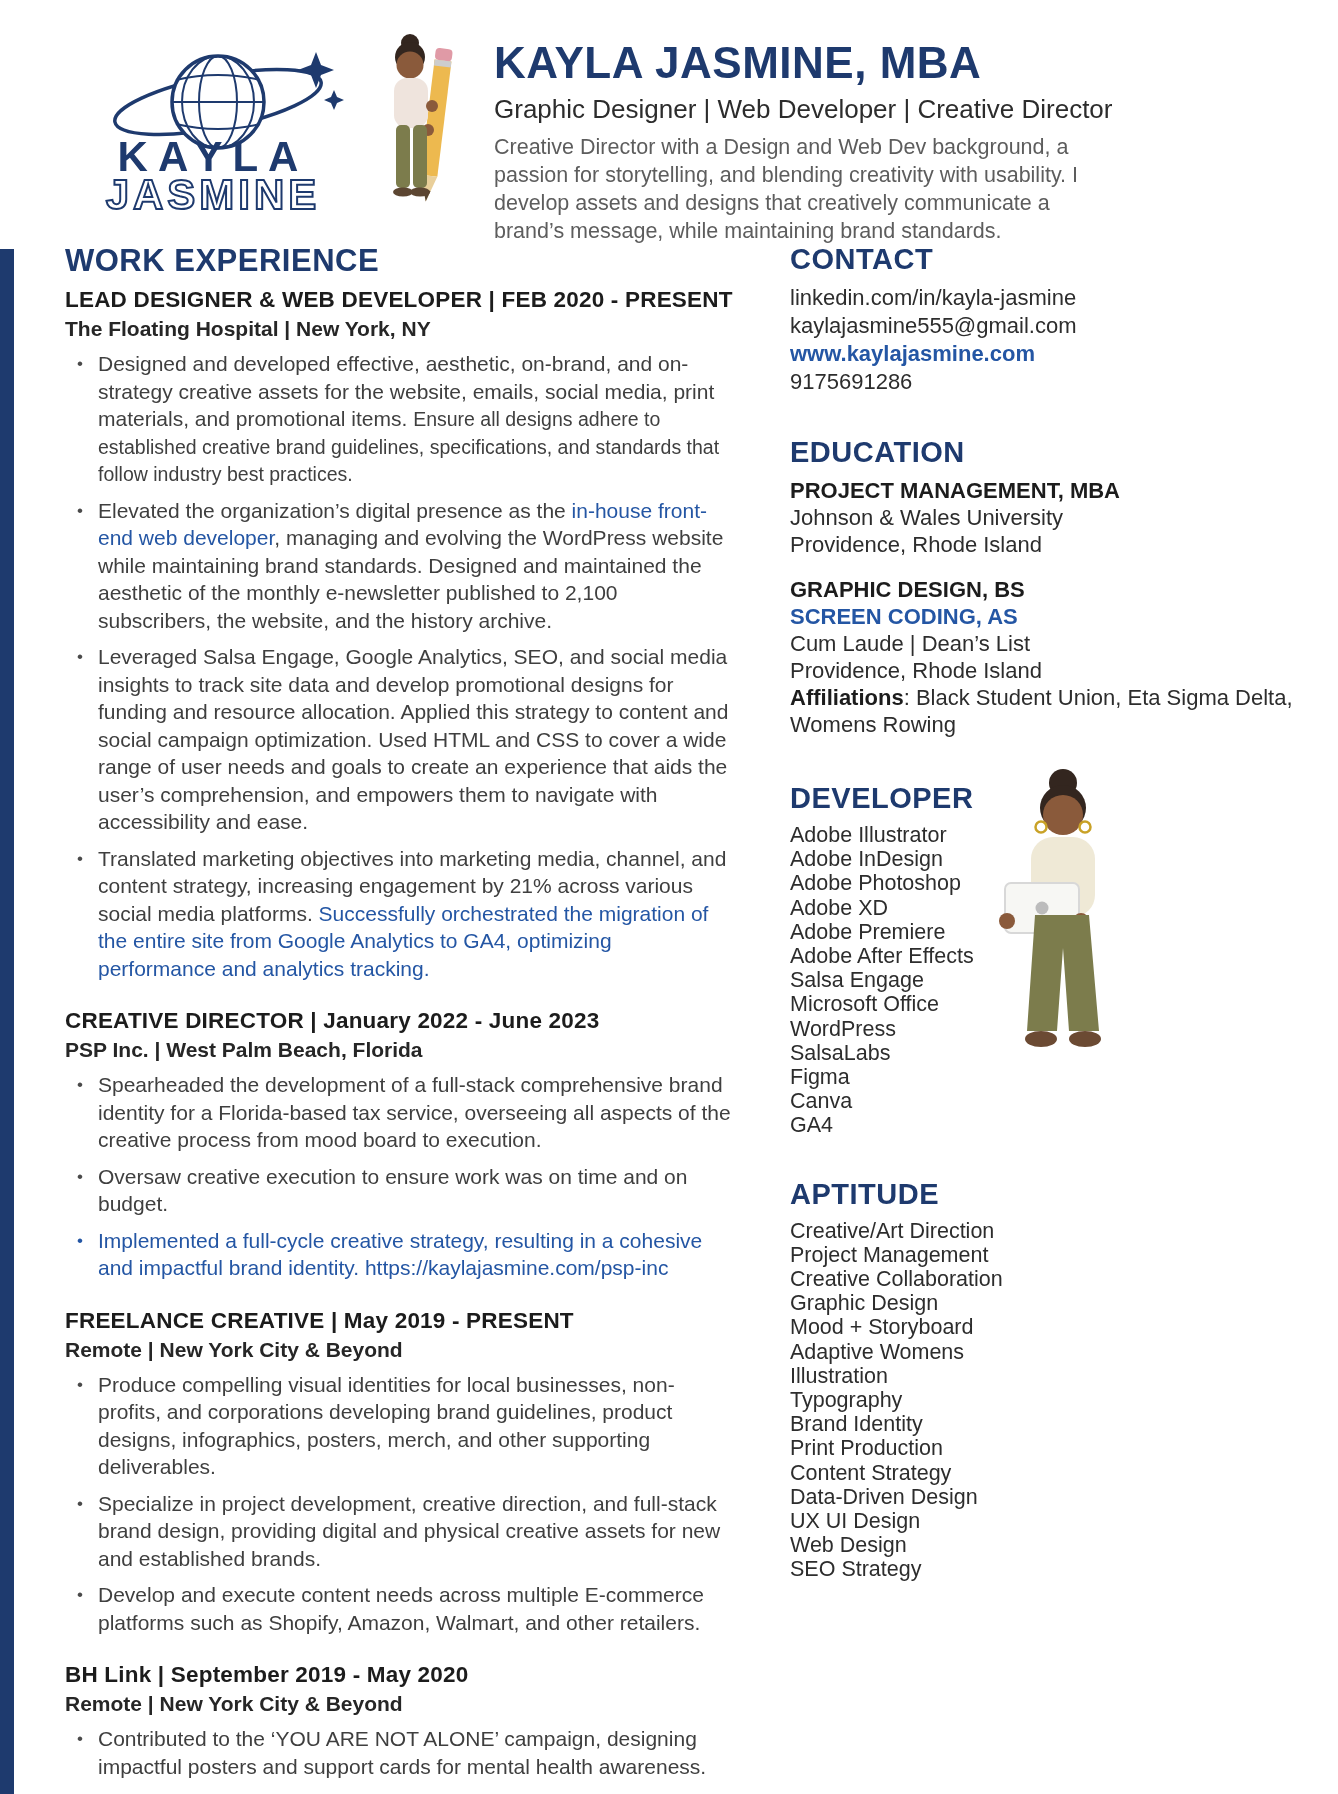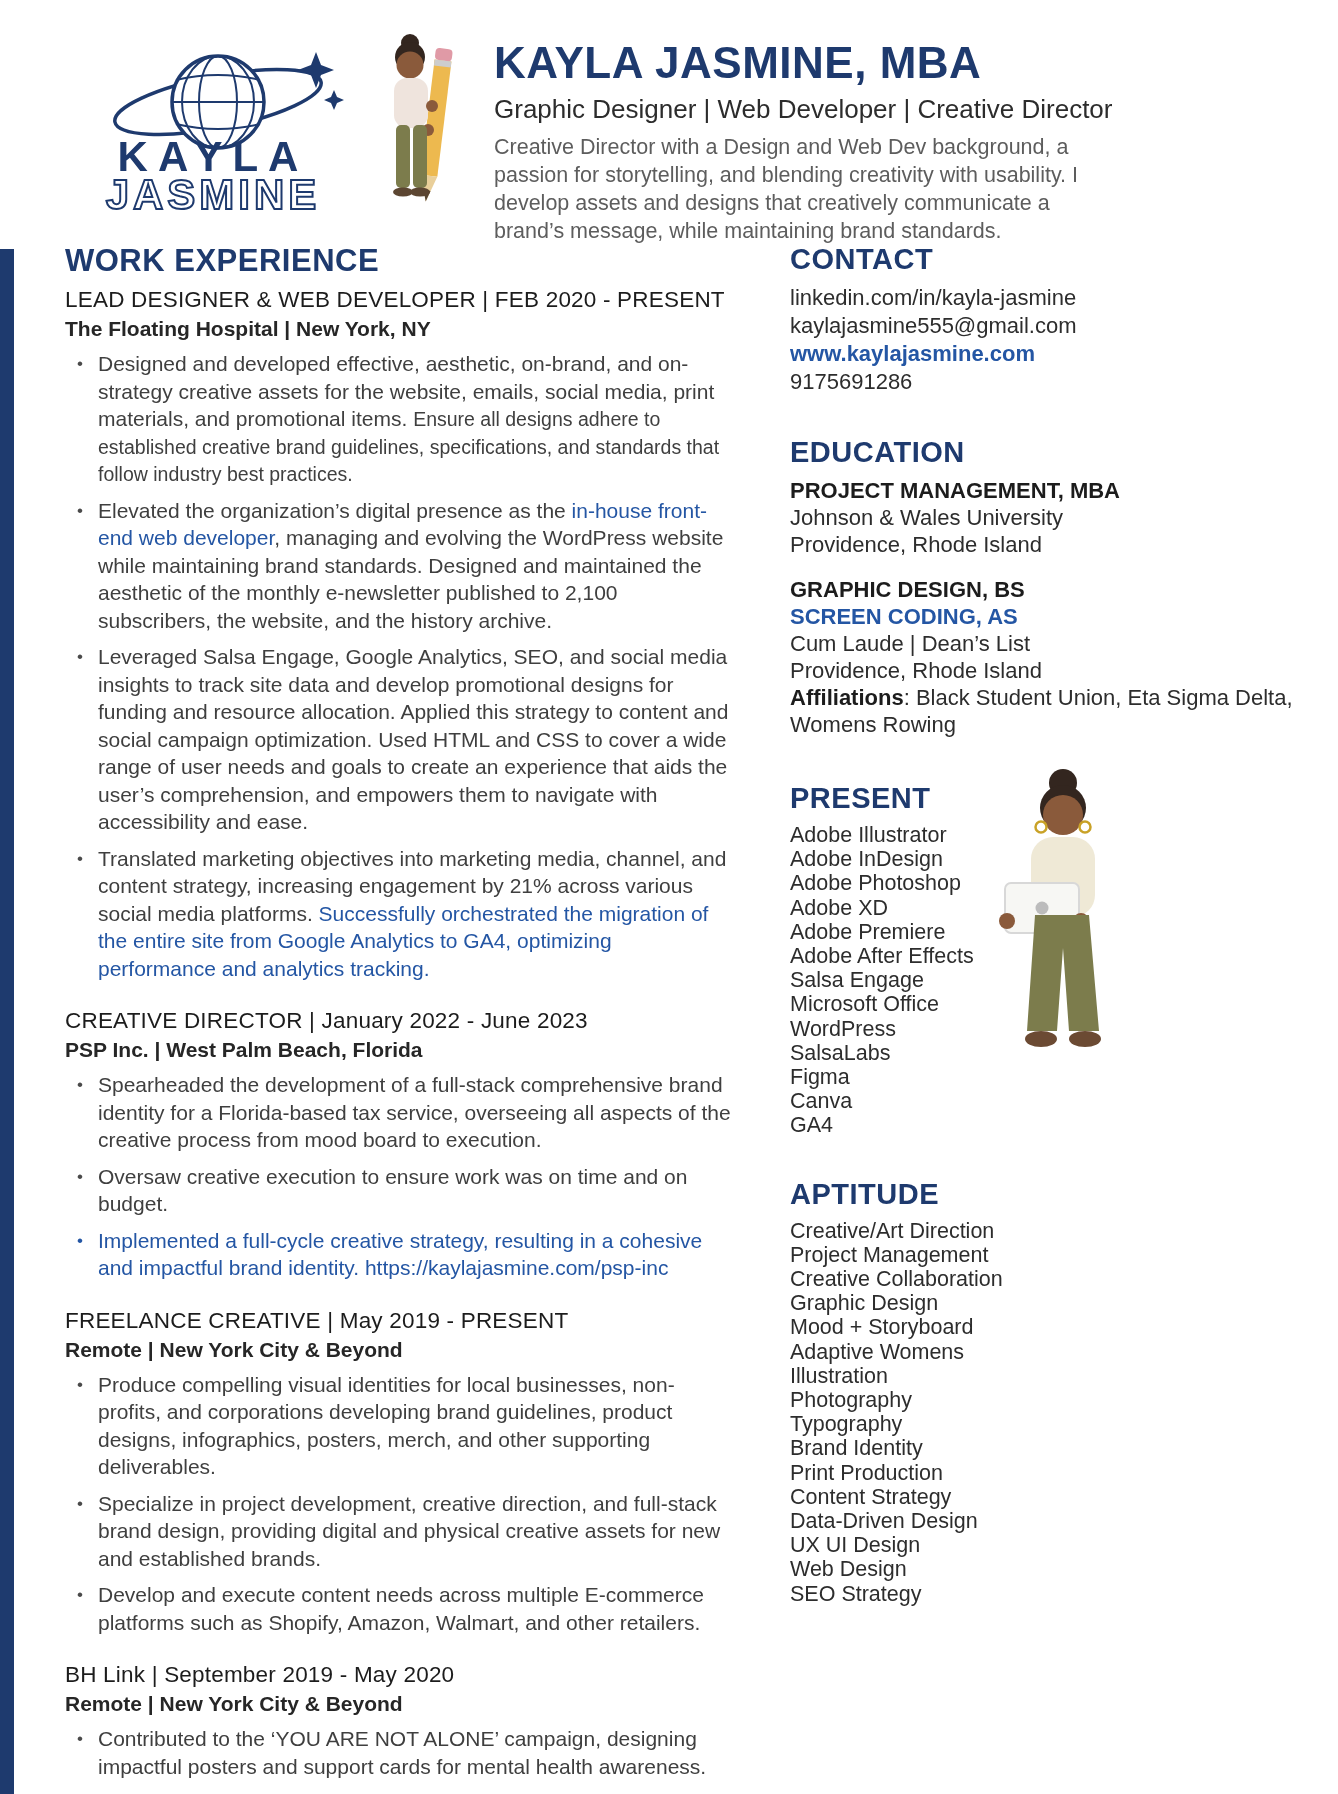--- a/index.html
+++ b/index.html
@@ -18,21 +18,21 @@
   .summary { font-size: 21.5px; color: #5d5d5d; line-height: 1.3; margin-top: 9px; }
 
   
   .left-col { position: absolute; left: 65px; top: 243px; width: 668px; }
   .right-col { position: absolute; left: 790px; top: 243px; width: 505px; }
 
   h2.main-heading { font-size: 31px; font-weight: bold; color: #1e3a6e; letter-spacing: 0.5px; margin: 0 0 8px; }
   h2.side-heading { font-size: 29px; font-weight: bold; color: #1e3a6e; letter-spacing: 0.5px; margin: 0 0 8px; }
 
   
-  .job-title { font-size: 22.5px; font-weight: normal; color: #1c1c1c; margin-top: 26px; letter-spacing: 0.2px; }
+  .job-title { font-size: 22.5px; font-weight: bold; color: #1c1c1c; margin-top: 26px; letter-spacing: 0.2px; }
   .job:first-child .job-title { margin-top: 6px; }
   .job-org { font-size: 21px; font-weight: bold; color: #262626; margin-top: 4px; }
   .bullet { display: flex; margin-top: 9px; font-size: 21px; line-height: 1.31; color: #3f3f3f; }
   .dot { flex: none; width: 21px; margin-left: 12px; font-size: 17px; padding-top: 3px; color: #4a4a4a; }
   .btext { flex: 1; }
   .accent { color: #2456a4; }
   .dot.accent { color: #2456a4; }
   .small { font-size: 19.5px; }
 
   
@@ -181,21 +181,21 @@
     <div class="edu-line">Providence, Rhode Island</div>
     <div class="edu-gap"></div>
     <div class="edu-title">GRAPHIC DESIGN, BS</div>
     <div class="edu-title accent">SCREEN CODING, AS</div>
     <div class="edu-line">Cum Laude | Dean’s List</div>
     <div class="edu-line">Providence, Rhode Island</div>
     <div class="edu-line"><span class="aff-label">Affiliations</span><span>: Black Student Union, Eta Sigma Delta, Womens Rowing</span></div>
 
     <div class="section-gap"></div>
 
-    <h2 class="side-heading">PRESENT</h2>
+    <h2 class="side-heading">DEVELOPER</h2>
     <div>
         <div class="list-line">Adobe Illustrator</div>
         <div class="list-line">Adobe InDesign</div>
         <div class="list-line">Adobe Photoshop</div>
         <div class="list-line">Adobe XD</div>
         <div class="list-line">Adobe Premiere</div>
         <div class="list-line">Adobe After Effects</div>
         <div class="list-line">Salsa Engage</div>
         <div class="list-line">Microsoft Office</div>
         <div class="list-line">WordPress</div>
@@ -227,21 +227,20 @@
 
     <h2 class="side-heading">APTITUDE</h2>
     <div>
         <div class="list-line">Creative/Art Direction</div>
         <div class="list-line">Project Management</div>
         <div class="list-line">Creative Collaboration</div>
         <div class="list-line">Graphic Design</div>
         <div class="list-line">Mood + Storyboard</div>
         <div class="list-line">Adaptive Womens</div>
         <div class="list-line">Illustration</div>
-        <div class="list-line">Photography</div>
         <div class="list-line">Typography</div>
         <div class="list-line">Brand Identity</div>
         <div class="list-line">Print Production</div>
         <div class="list-line">Content Strategy</div>
         <div class="list-line">Data-Driven Design</div>
         <div class="list-line">UX UI Design</div>
         <div class="list-line">Web Design</div>
         <div class="list-line">SEO Strategy</div>
       </div>
 

